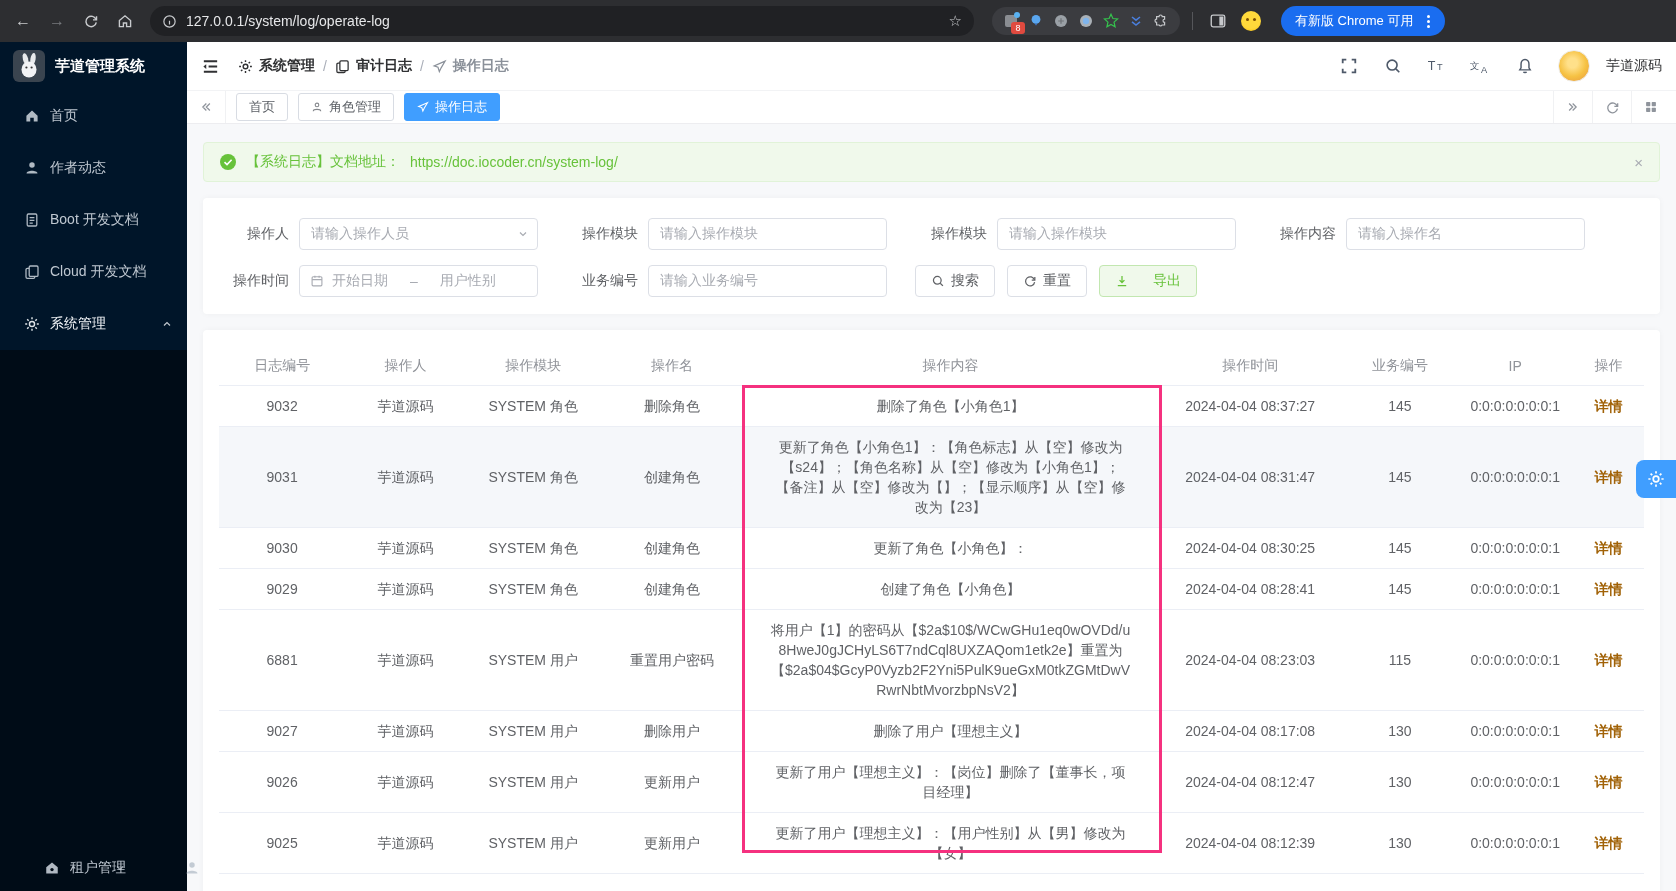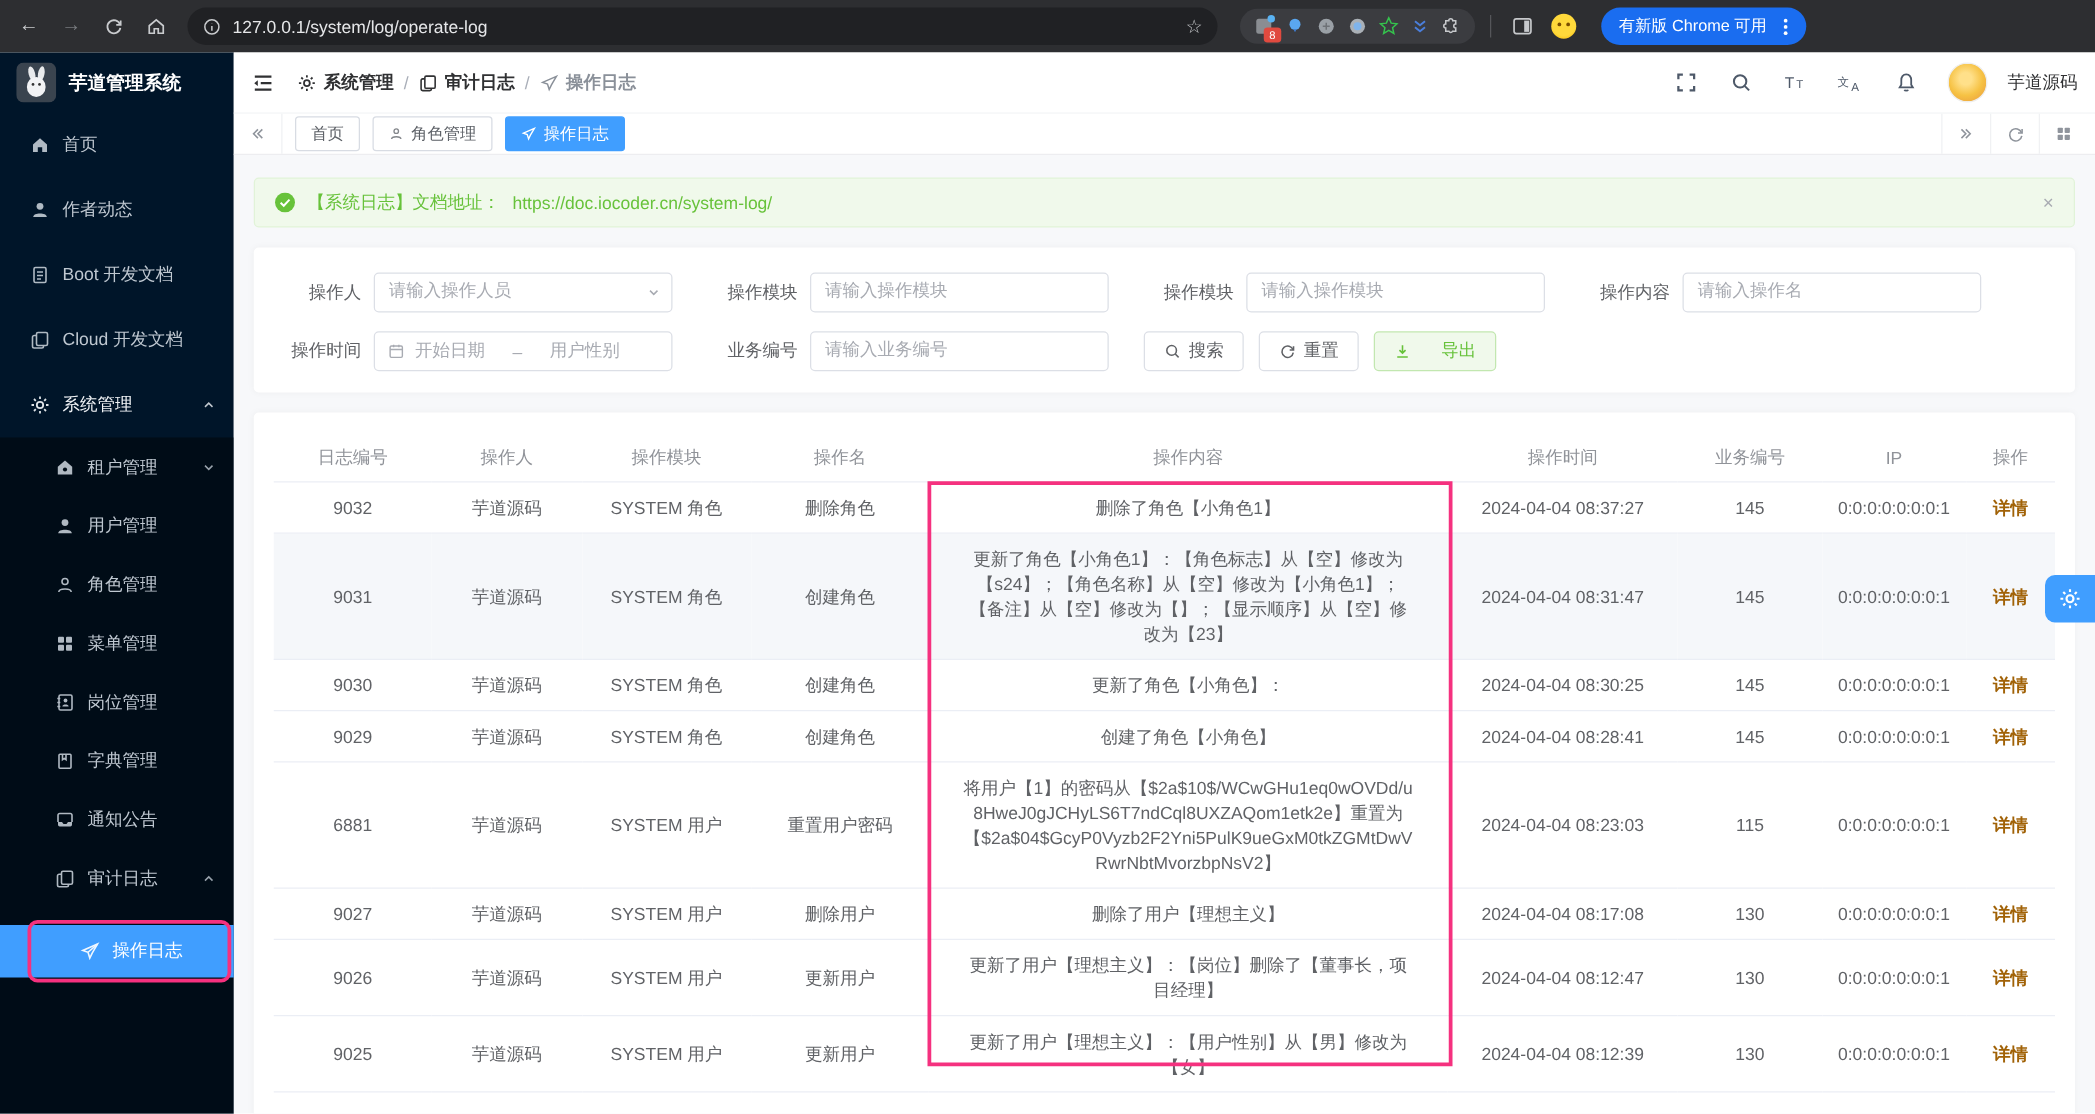--- a/index.html
+++ b/index.html
@@ -25,21 +25,21 @@
   .dots3 i{width:3px;height:3px;border-radius:50%;background:#fff;}
 
   
   .app{display:flex;height:849px;}
   .sidebar{width:187px;flex:0 0 187px;background:#001529;color:#bfc8d1;display:flex;flex-direction:column;}
   .logo-row{height:48px;display:flex;align-items:center;gap:10px;padding:0 13px;}
   .logo-title{color:#fff;font-size:15px;font-weight:bold;white-space:nowrap;}
   .nav{font-size:14px;display:flex;flex-direction:column;flex:1;}
   .nav-item{height:52px;display:flex;align-items:center;gap:10px;padding:0 14px 0 24px;position:relative;cursor:pointer;white-space:nowrap;}
   .nav-item .nicon{width:16px;height:16px;opacity:.92;}
-  .sub{background:#000c17;flex:1;display:flex;flex-direction:column;}
+  .sub{background:#000c17;flex:1;display:flex;flex-direction:row;align-items:flex-end;}
   .sub .nav-item{height:47px;padding-left:44px;}
   .chev{position:absolute;right:14px;width:12px;height:12px;opacity:.8;}
   .nav-item.bright{color:#f2f5f8;}
   .nav-item.active{background:#409eff;color:#fff;height:42px;margin-top:14px;padding-left:64px;}
   .annot-side{position:absolute;left:22px;right:2px;top:-4px;bottom:-4px;border:3px solid #f5317f;border-radius:8px;pointer-events:none;}
 
   .main{flex:1;min-width:0;display:flex;flex-direction:column;}
   
   .topbar{height:48px;background:#fff;display:flex;align-items:center;padding:0 14px 0 14px;gap:10px;border-bottom:1px solid #f2f3f5;}
   .crumbs{display:flex;align-items:center;gap:8px;color:#303133;font-size:14px;font-weight:600;margin-left:8px;}

